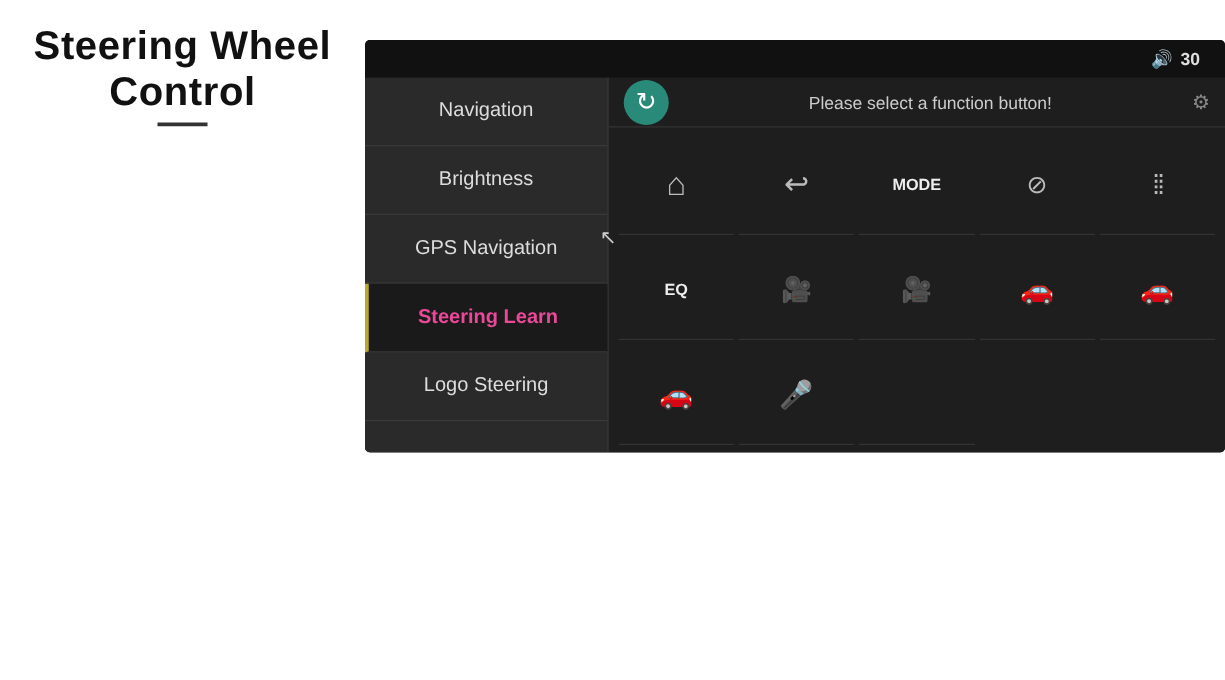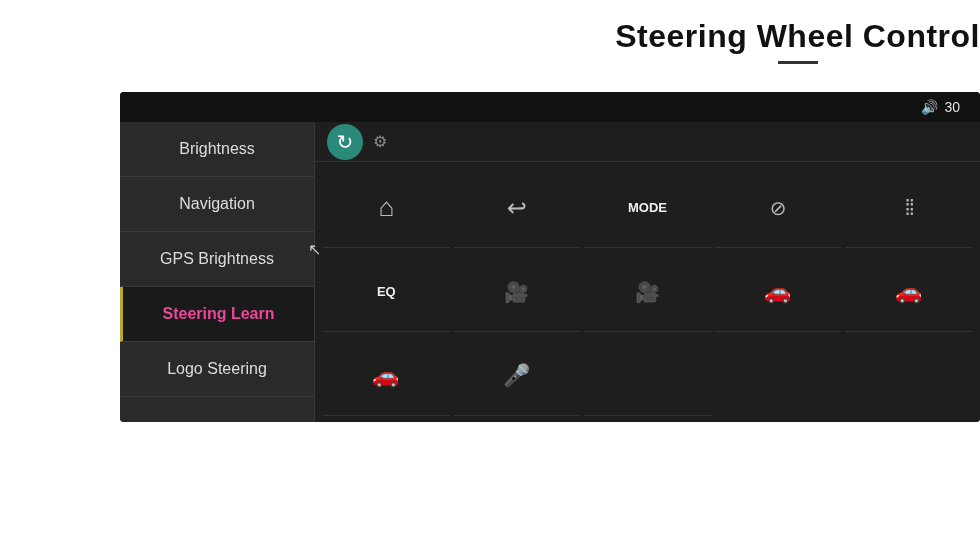--- a/index.html
+++ b/index.html
@@ -8,22 +8,22 @@
       height: 544px;
       background: #fff;
       font-family: Arial, sans-serif;
       overflow: hidden;
     }
 
     .page-wrapper {
       width: 980px;
       height: 544px;
       display: flex;
-      flex-direction: column;
-      align-items: flex-end;
+      flex-direction: row;
+      align-items: flex-start;
       padding-top: 18px;
     }
 
     .title-section {
       text-align: center;
       margin-bottom: 6px;
     }
 
     .main-title {
       font-size: 32px;
@@ -70,21 +70,21 @@
     }
 
     .volume-icon {
       color: #ccc;
       font-size: 14px;
     }
 
     .volume-number {
       color: #e0e0e0;
       font-size: 14px;
-      font-weight: normal;
+      font-weight: bold;
     }
 
     .device-content {
       display: flex;
       flex: 1;
       overflow: hidden;
     }
 
     
     .sidebar {
@@ -211,41 +211,42 @@
   <div class="device-frame">
     <div class="device-top-bar">
       <span class="volume-icon">🔊</span>
       <span class="volume-number">30</span>
     </div>
 
     <div class="device-content">
 
       <div class="sidebar">
         <div class="sidebar-item">
+          <span>Navigation</span>
+        </div>
+        <div class="sidebar-item">
           <span>Brightness</span>
         </div>
         <div class="sidebar-item">
-          <span>Navigation</span>
-        </div>
-        <div class="sidebar-item">
-          <span>GPS Brightness</span>
+          <span>GPS Navigation</span>
         </div>
         <div class="sidebar-item active">
           <span>Steering Learn</span>
         </div>
         <div class="sidebar-item">
           <span>Logo Steering</span>
         </div>
       </div>
 
       <div class="main-area">
         <div class="top-bar">
           <div class="sync-btn">
             <span style="font-size:20px;">↻</span>
           </div>
+          <span class="function-prompt">Please select a function button!</span>
           <span class="top-bar-right-icon">⚙</span>
         </div>
 
         <div class="grid-area">
 
           <div class="grid-cell">
             <span class="cell-icon" style="font-size:26px;">⌂</span>
           </div>
           <div class="grid-cell">
             <span class="cell-icon" style="font-size:24px;">↩</span>

